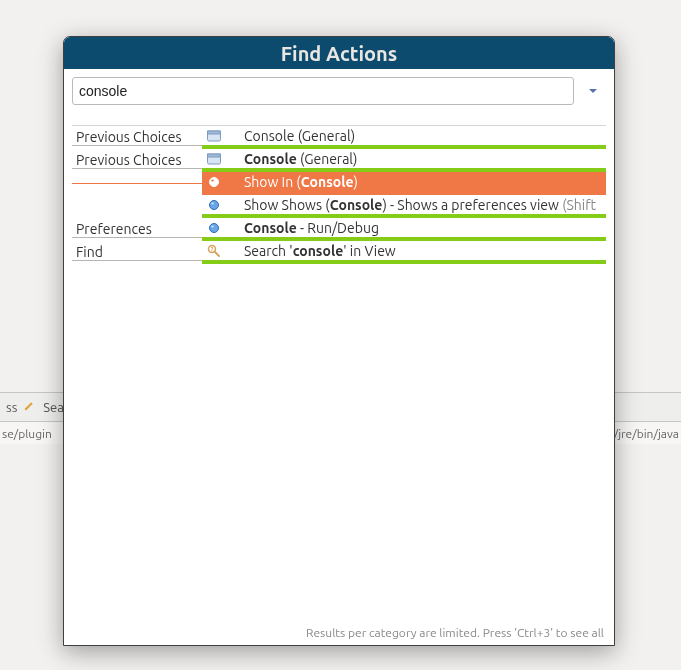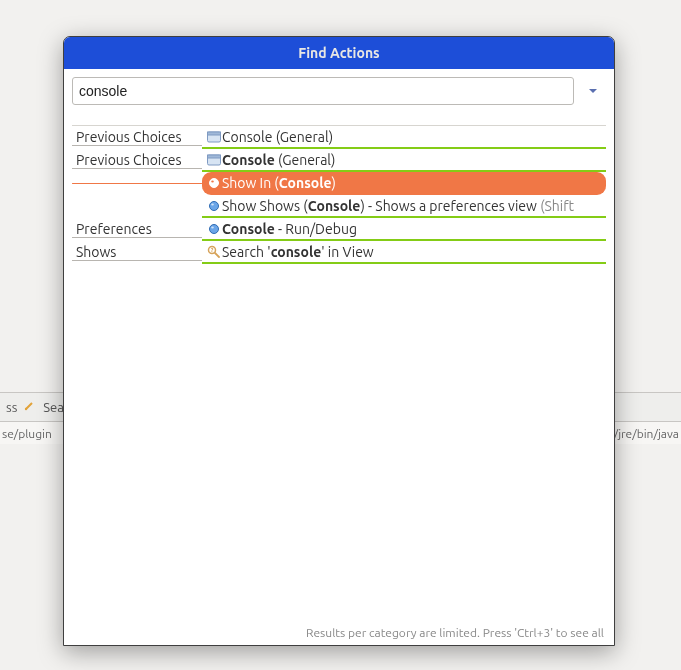--- a/index.html
+++ b/index.html
@@ -55,24 +55,24 @@
       background: #fff;
       border: 1px solid #3f3f3f;
       border-radius: 7px 7px 0 0;
       box-shadow: 0 6px 24px rgba(0,0,0,0.35);
       display: flex;
       flex-direction: column;
       overflow: hidden;
     }
     .titlebar {
       height: 32px;
-      background: #1d4ed8;
+      background: #0c4a6e;
       color: #e9e7e3;
       font-weight: bold;
-      font-size: 14px;
+      font-size: 20px;
       display: flex;
       align-items: center;
       justify-content: center;
     }
     .search-row {
       padding: 8px 8px 4px 8px;
       display: flex;
       gap: 6px;
     }
     .search-input {
@@ -115,32 +115,31 @@
       min-width: 130px;
       padding-left: 4px;
       color: #333;
       border-bottom: 1px solid #b8b5b0;
     }
     .cat.empty { border-bottom: 1px solid transparent; }
     .result {
       flex: 1;
       display: flex;
       align-items: center;
-      gap: 0;
-      border-bottom: 2px solid #84cc16;
+      gap: 22px;
+      border-bottom: 4px solid #84cc16;
       height: 100%;
       padding-left: 4px;
       overflow: hidden;
     }
     .row.selected .result,
     .row.selected .cat.empty {
       background: #f07746;
       color: #fff;
       border-bottom-color: #f07746;
-      border-radius: 9px;
     }
     .row.selected .result b { color: #fff; }
     .icon {
       width: 16px; height: 16px;
       display: inline-flex;
       align-items: center;
       justify-content: center;
       flex-shrink: 0;
     }
     .result-text {
@@ -247,21 +246,21 @@
             <svg width="16" height="16" viewBox="0 0 16 16">
               <circle cx="8" cy="8" r="4.5" fill="#6aa5e8"></circle>
               <circle cx="8" cy="8" r="4.5" fill="none" stroke="#2f6bb3" stroke-width="1"></circle>
               <ellipse cx="6.5" cy="6.5" rx="1.3" ry="1" fill="#cfe3f7"></ellipse>
             </svg>
           </span>
           <span class="result-text"><b>Console</b><span> - Run/Debug</span></span>
         </div>
       </div>
       <div class="row">
-        <div class="cat">Shows</div>
+        <div class="cat">Find</div>
         <div class="result">
           <span class="icon">
             <svg width="16" height="16" viewBox="0 0 16 16">
               <circle cx="6" cy="6" r="3.5" fill="none" stroke="#d6a35a" stroke-width="1.5"></circle>
               <path d="M9 9 L13 13" stroke="#d6a35a" stroke-width="1.8" stroke-linecap="round"></path>
               <text x="6" y="8" text-anchor="middle" font-size="6" font-weight="bold" fill="#d6a35a">?</text>
             </svg>
           </span>
           <span class="result-text"><span>Search '</span><b>console</b><span>' in View</span></span>
         </div>

